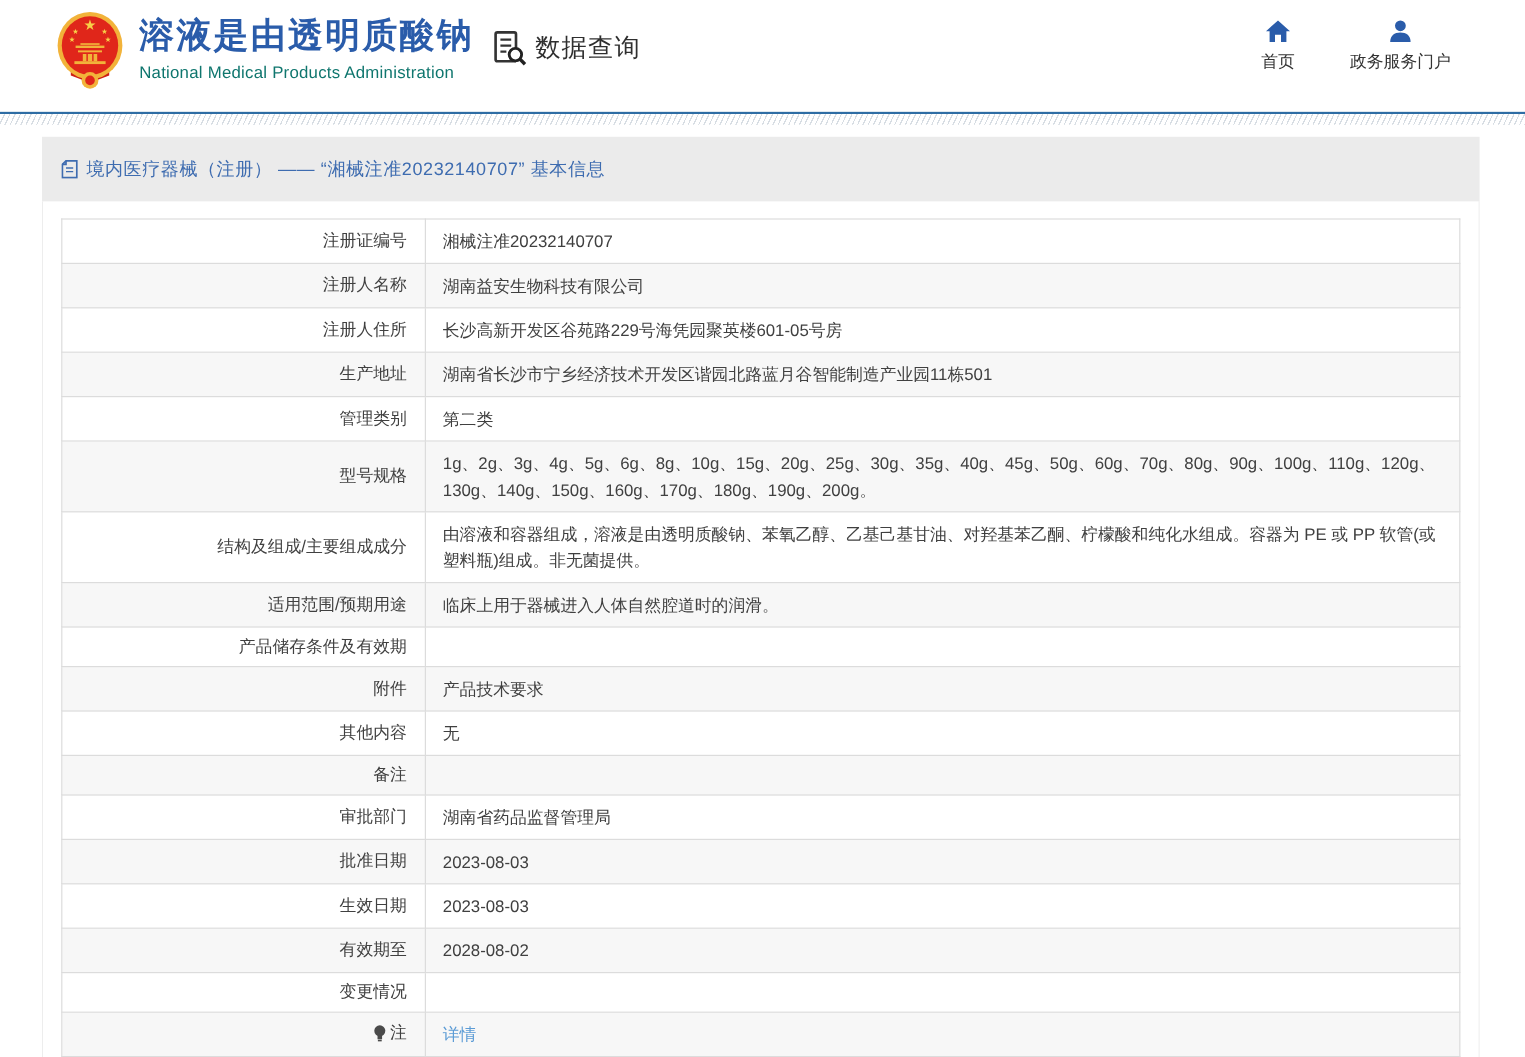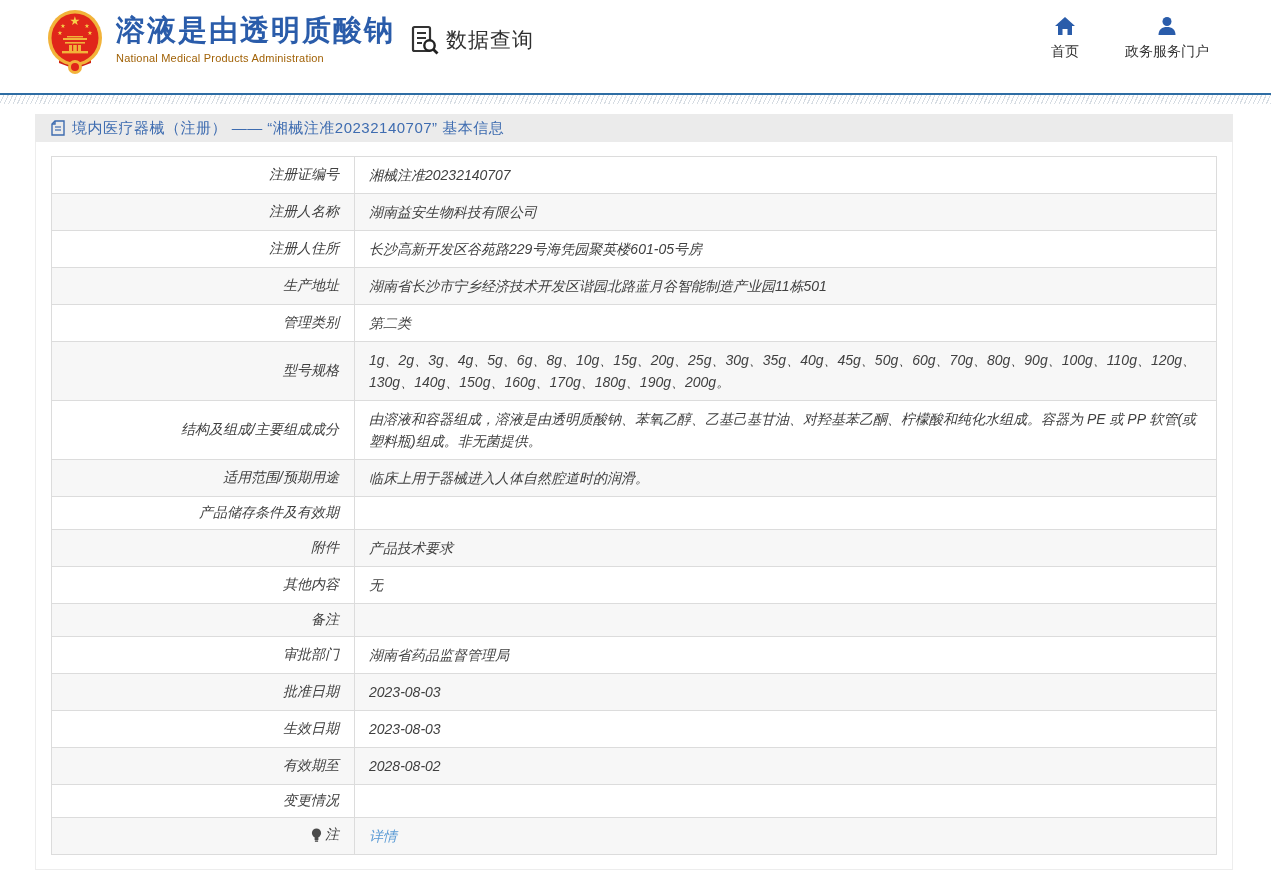--- a/index.html
+++ b/index.html
@@ -5,42 +5,42 @@
   * { margin: 0; padding: 0; box-sizing: border-box; }
   html, body { width: 1271px; height: 881px; background: #fff;
     font-family: "Liberation Sans", "DejaVu Sans", sans-serif; }
   body { position: relative; overflow: hidden; }
 
   
   .header { height: 93px; background: #fff; position: relative; }
   .emblem { position: absolute; left: 46px; top: 7px; width: 58px; height: 70px; }
   .brand { position: absolute; left: 116px; top: 13px; }
   .brand-cn { font-size: 29px; font-weight: bold; color: #2a5caa; letter-spacing: 2px; line-height: 34px; }
-  .brand-en { font-size: 11px; color: #a16207; margin-top: 5px; letter-spacing: 0.2px; }
+  .brand-en { font-size: 14px; color: #0f766e; margin-top: 5px; letter-spacing: 0.2px; }
   .data-query { position: absolute; left: 410px; top: 24px; display: flex; align-items: center; gap: 6px; }
   .data-query-label { font-size: 21px; color: #2f2f2f; letter-spacing: 1px; }
   .top-nav { position: absolute; right: 62px; top: 16px; display: flex; gap: 46px; }
   .nav-item { display: flex; flex-direction: column; align-items: center; gap: 7px; cursor: pointer; }
   .nav-item .lbl { font-size: 14px; color: #333; white-space: nowrap; }
 
   
   .divider-line { height: 2px; background: #2e6da4; }
   .divider-hatch { height: 9px;
     background: repeating-linear-gradient(115deg, #fff 0px, #fff 3px, #d7dde3 3px, #d7dde3 4px); }
 
   
   .content { position: absolute; left: 35px; top: 114px; width: 1198px; }
   .panel { background: #fff; border: 1px solid #ededed; border-top: none; }
-  .title-bar { height: 28px; background: #ebebeb; display: flex; align-items: center;
+  .title-bar { height: 54px; background: #ebebeb; display: flex; align-items: center;
     padding-left: 16px; gap: 7px; }
   .title-text { font-size: 15px; color: #3e6cb0; letter-spacing: 0.5px; }
   .table-wrap { padding: 14px 15px 14px 15px; background: #fff; }
 
   table.info { width: 100%; border-collapse: collapse; table-layout: fixed; }
-  table.info td { border: 1px solid #dcdcdc; font-size: 14px; vertical-align: middle; font-style: italic; }
+  table.info td { border: 1px solid #dcdcdc; font-size: 14px; vertical-align: middle; }
   table.info td.lbl-cell { width: 303px; text-align: right; padding: 7px 15px; color: #404040;
     height: 33px; }
   table.info td.val-cell { padding: 7px 14px; color: #404040; line-height: 22px;
     word-break: break-all; }
   table.info tr:nth-child(even) { background: #f7f7f7; }
   table.info tr:nth-child(odd) { background: #fff; }
   a.detail-link { color: #5b9bd5; text-decoration: none; cursor: pointer; }
   .note-label { display: inline-flex; align-items: center; gap: 3px; }
 
   svg { display: block; }

